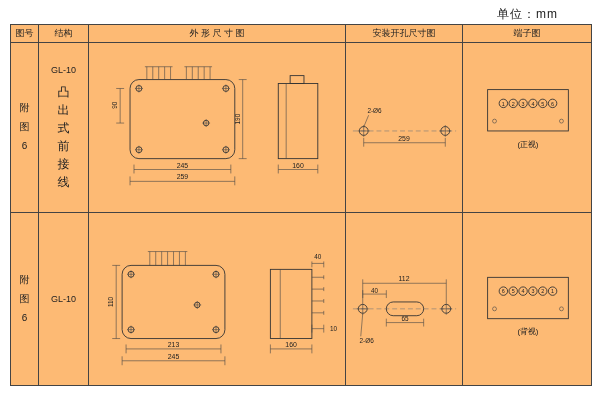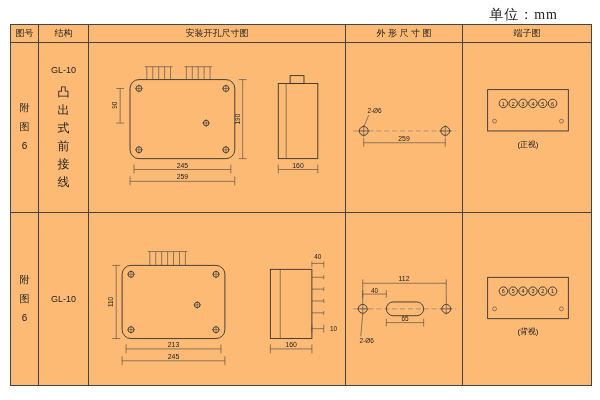--- a/index.html
+++ b/index.html
@@ -1,17 +1,17 @@
 <!DOCTYPE html>
 <html><head>
 <meta charset="utf-8">
 <style>
   html,body{margin:0;padding:0;background:#ffffff;}
   body{width:600px;height:400px;position:relative;font-family:"Liberation Sans",sans-serif;color:#222;overflow:hidden;}
-  .unit{position:absolute;top:6px;right:42px;font-size:14px;letter-spacing:1px;font-family:Liberation Serif, serif;}
+  .unit{position:absolute;top:6px;right:42px;font-size:12px;letter-spacing:1px;}
   .tbl{position:absolute;left:10px;top:24px;width:580px;height:360px;border:1px solid #444;display:grid;
        grid-template-columns:28px 50px 257px 117px 128px;grid-template-rows:18px 170px 172px;background:#fdba74;}
   .cell{border-right:1px solid #444;border-bottom:1px solid #444;display:flex;align-items:center;justify-content:center;overflow:hidden;}
   .nr{border-right:none;}
   .nb{border-bottom:none;}
   .hdr{font-size:9px;white-space:nowrap;}
   .figno{width:12px;word-break:break-all;line-height:1.9;font-size:10px;text-align:center;font-family:Liberation Mono, monospace;}
   .structcell{flex-direction:column;gap:8px;}
   .model{font-size:9px;white-space:nowrap;}
   .vchars{width:13px;word-break:break-all;line-height:1.5;font-size:12px;text-align:center;}
@@ -26,22 +26,22 @@
 </style>
 </head>
 <body>
 
 <div class="unit">单位：mm</div>
 
 <div class="tbl">
 
   <div class="cell hdr">图号</div>
   <div class="cell hdr">结构</div>
+  <div class="cell hdr">外 形 尺 寸 图</div>
   <div class="cell hdr">安装开孔尺寸图</div>
-  <div class="cell hdr">外 形 尺 寸 图</div>
   <div class="cell hdr nr">端子图</div>
 
   <div class="cell">
     <div class="figno">附图6</div>
   </div>
   <div class="cell structcell">
     <div class="model">GL-10</div>
     <div class="vchars">凸出式前接线</div>
   </div>
 

